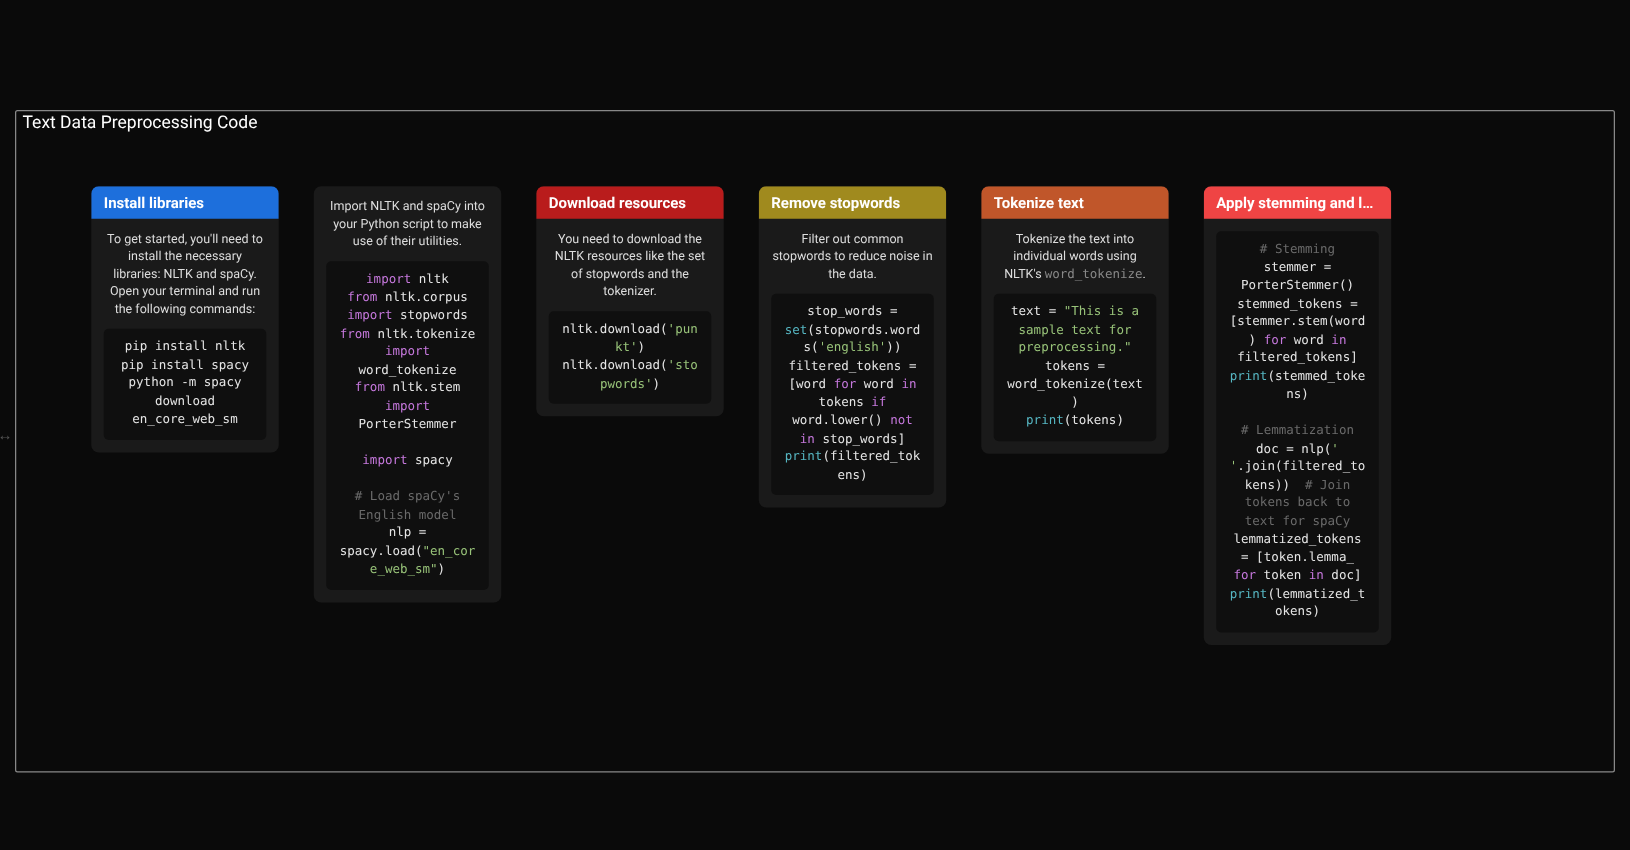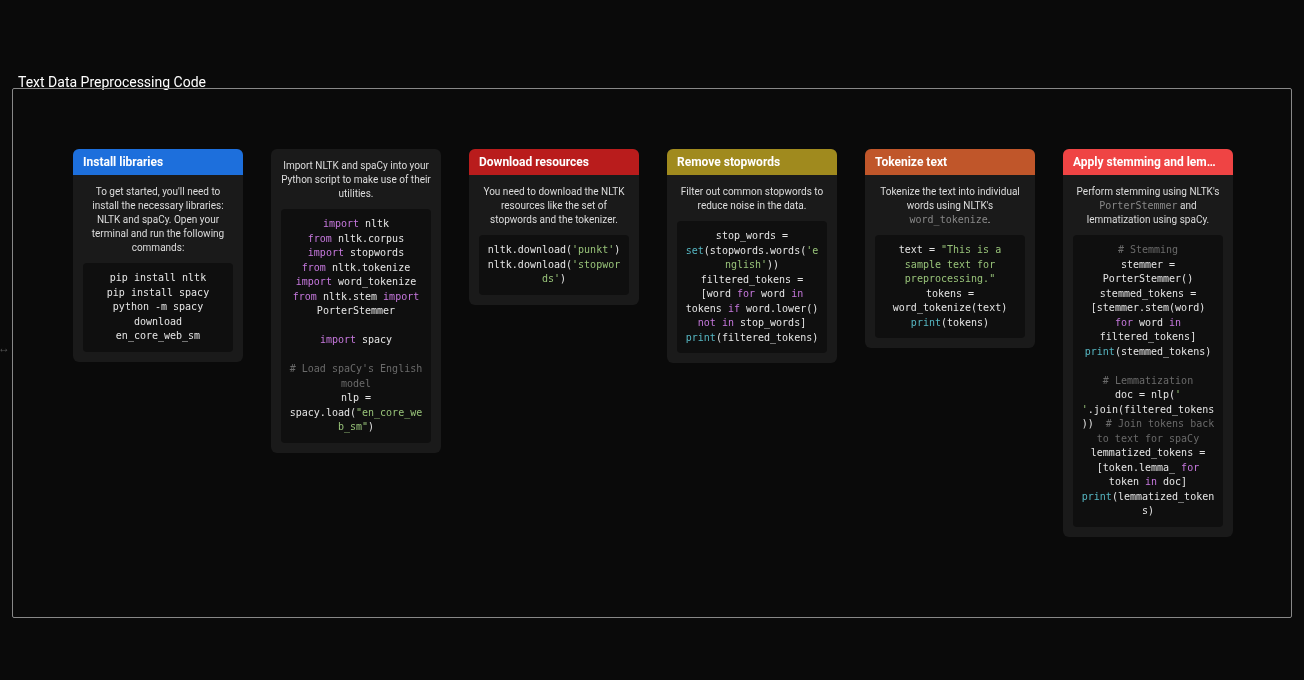--- a/index.html
+++ b/index.html
@@ -19,21 +19,21 @@
   width: 8px;
   height: 16px;
   color: #555;
   font-size: 12px;
   display: flex;
   align-items: center;
   justify-content: center;
 }
 .page-title {
   position: absolute;
-  top: 74px;
+  top: 90px;
   left: 18px;
   font-size: 14px;
   font-weight: 400;
   color: #fff;
 }
 .container {
   position: absolute;
   top: 88px;
   left: 12px;
   right: 12px;
@@ -44,21 +44,21 @@
   overflow: hidden;
 }
 .cards-row {
   display: flex;
   gap: 28px;
   align-items: flex-start;
 }
 .card {
   background: #1a1a1a;
   border-radius: 6px;
-  width: 170px;
+  width: 150px;
   flex-shrink: 0;
   overflow: hidden;
 }
 .card-header {
   padding: 6px 10px;
   font-size: 12px;
   font-weight: 700;
   color: #fff;
   white-space: nowrap;
   overflow: hidden;
@@ -156,21 +156,20 @@
         <div class="card-body">
           <div class="card-desc">Tokenize the text into individual words using NLTK's <span class="inline-code">word_tokenize</span>.</div>
           <div class="code-block">text = <span class="str">"This is a sample text for preprocessing."</span>
 tokens = word_tokenize(text)
 <span class="bi">print</span>(tokens)</div>
         </div>
       </div>
       <div class="card">
         <div class="card-header hdr-dark">Apply stemming and lem…</div>
         <div class="card-body">
-          <div class="card-desc">Perform stemming using NLTK's <span class="inline-code">PorterStemmer</span> and lemmatization using spaCy.</div>
           <div class="code-block"><span class="cmt"># Stemming</span>
 stemmer = PorterStemmer()
 stemmed_tokens = [stemmer.stem(word) <span class="kw">for</span> word <span class="kw">in</span> filtered_tokens]
 <span class="bi">print</span>(stemmed_tokens)
 
 <span class="cmt"># Lemmatization</span>
 doc = nlp(<span class="str">' '</span>.join(filtered_tokens))  <span class="cmt"># Join tokens back to text for spaCy</span>
 lemmatized_tokens = [token.lemma_ <span class="kw">for</span> token <span class="kw">in</span> doc]
 <span class="bi">print</span>(lemmatized_tokens)</div>
         </div>

